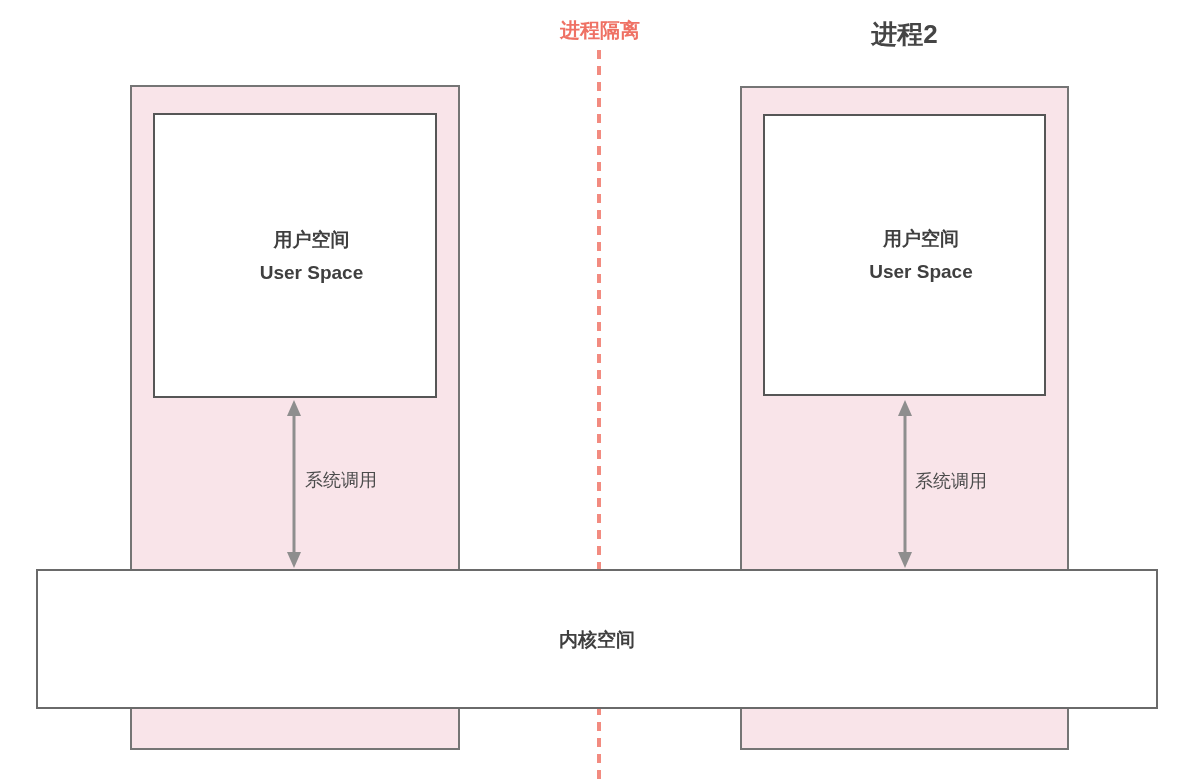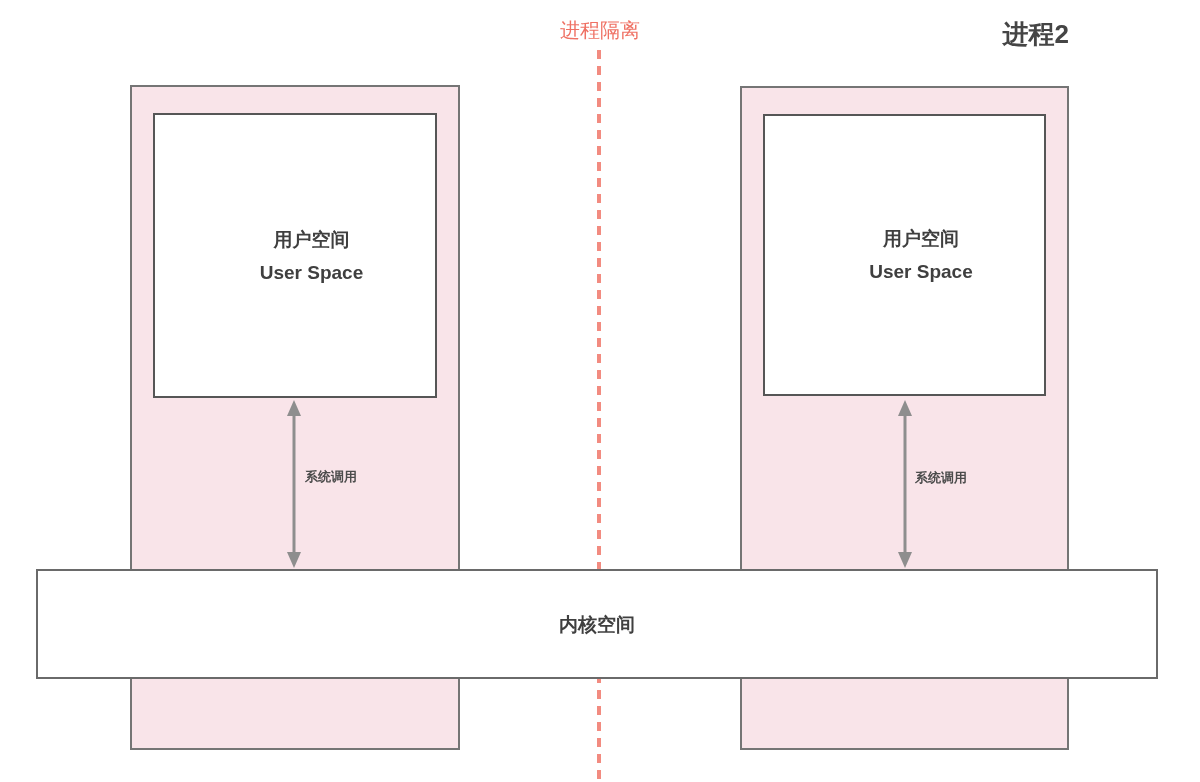--- a/index.html
+++ b/index.html
@@ -23,32 +23,32 @@
     top: 16px;
     height: 36px;
     line-height: 36px;
     text-align: center;
     font-size: 26px;
     font-weight: bold;
     color: var(--text-heading, #454545);
     z-index: 4;
   }
   .proc-title.t1 { left: 130px; width: 330px; }
-  .proc-title.t2 { left: 740px; width: 329px; text-align: right; }
+  .proc-title.t2 { left: 740px; width: 329px; }
 
   .divider-title {
     position: absolute;
     top: 17px;
     left: 480px;
     width: 240px;
     height: 26px;
     line-height: 26px;
     text-align: center;
     font-size: 20px;
-    font-weight: normal;
+    font-weight: bold;
     color: var(--divider-red, #ef7164);
     z-index: 4;
   }
 
   
   .dashed-line {
     position: absolute;
     left: 597px;
     top: 50px;
     width: 4px;
@@ -102,33 +102,33 @@
     left: 151px;
     top: 313px;
     color: var(--arrow-gray, #8e8e8e);
   }
   .p2 .arrow { left: 152px; top: 312px; }
 
   .syscall {
     position: absolute;
     left: 173px;
     top: 381px;
-    font-size: 13px;
-    font-weight: 700;
+    font-size: 18px;
+    font-weight: 400;
     color: var(--text-syscall, #4c4c4c);
     white-space: nowrap;
   }
 
   
   .kernel-box {
     position: absolute;
     left: 36px;
     top: 569px;
     width: 1122px;
-    height: 110px;
+    height: 140px;
     background: #ffffff;
     border: 2px solid var(--kernel-border, #6a6a6a);
     z-index: 3;
     display: flex;
     flex-direction: column;
     align-items: center;
     justify-content: center;
     text-align: center;
   }
 </style>

